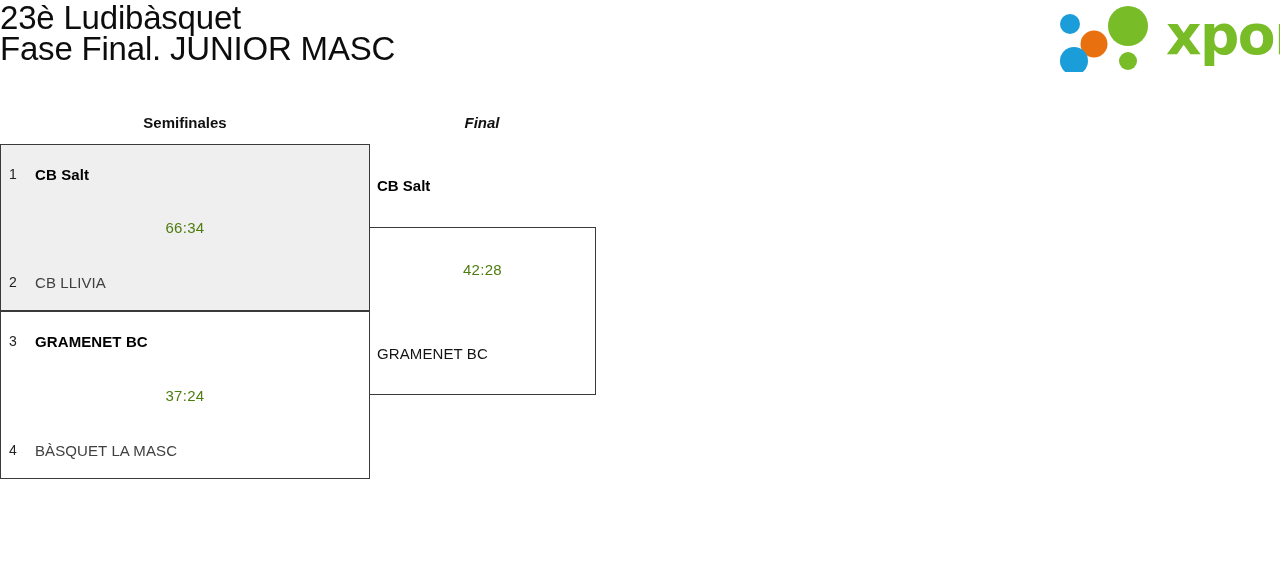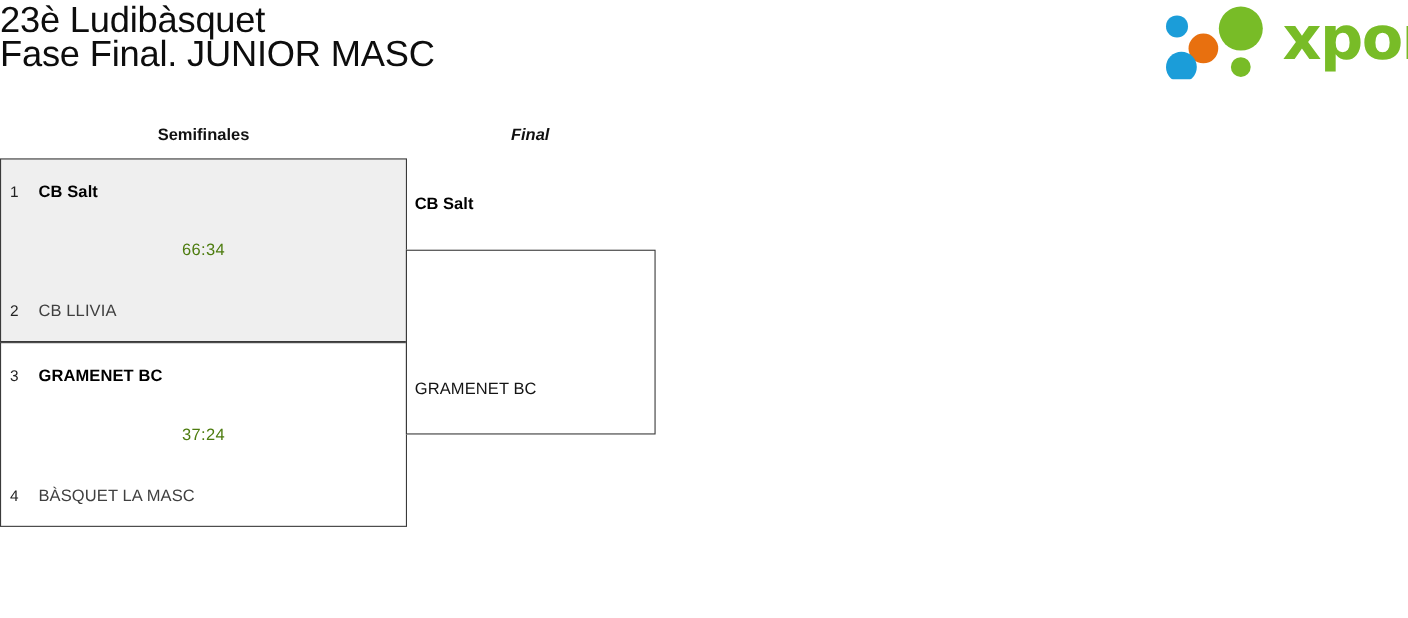--- a/index.html
+++ b/index.html
@@ -222,16 +222,17 @@
       <span class="seed">4</span>
       <span class="team-name">BÀSQUET LA MASC</span>
     </div>
   </div>
   <div class="score" id="score-sf2" style="left:0px; width:370px;">37:24</div>
 
   <div class="match-box" id="match-final"></div>
 
   <div class="advance-label" id="final-team-top">CB Salt</div>
 
+  <div class="score" id="score-final" style="left:369px; width:227px;">42:28</div>
 
   <div class="final-inner-team" id="final-team-bottom">GRAMENET BC</div>
 
 </div>
 
 </body></html>

